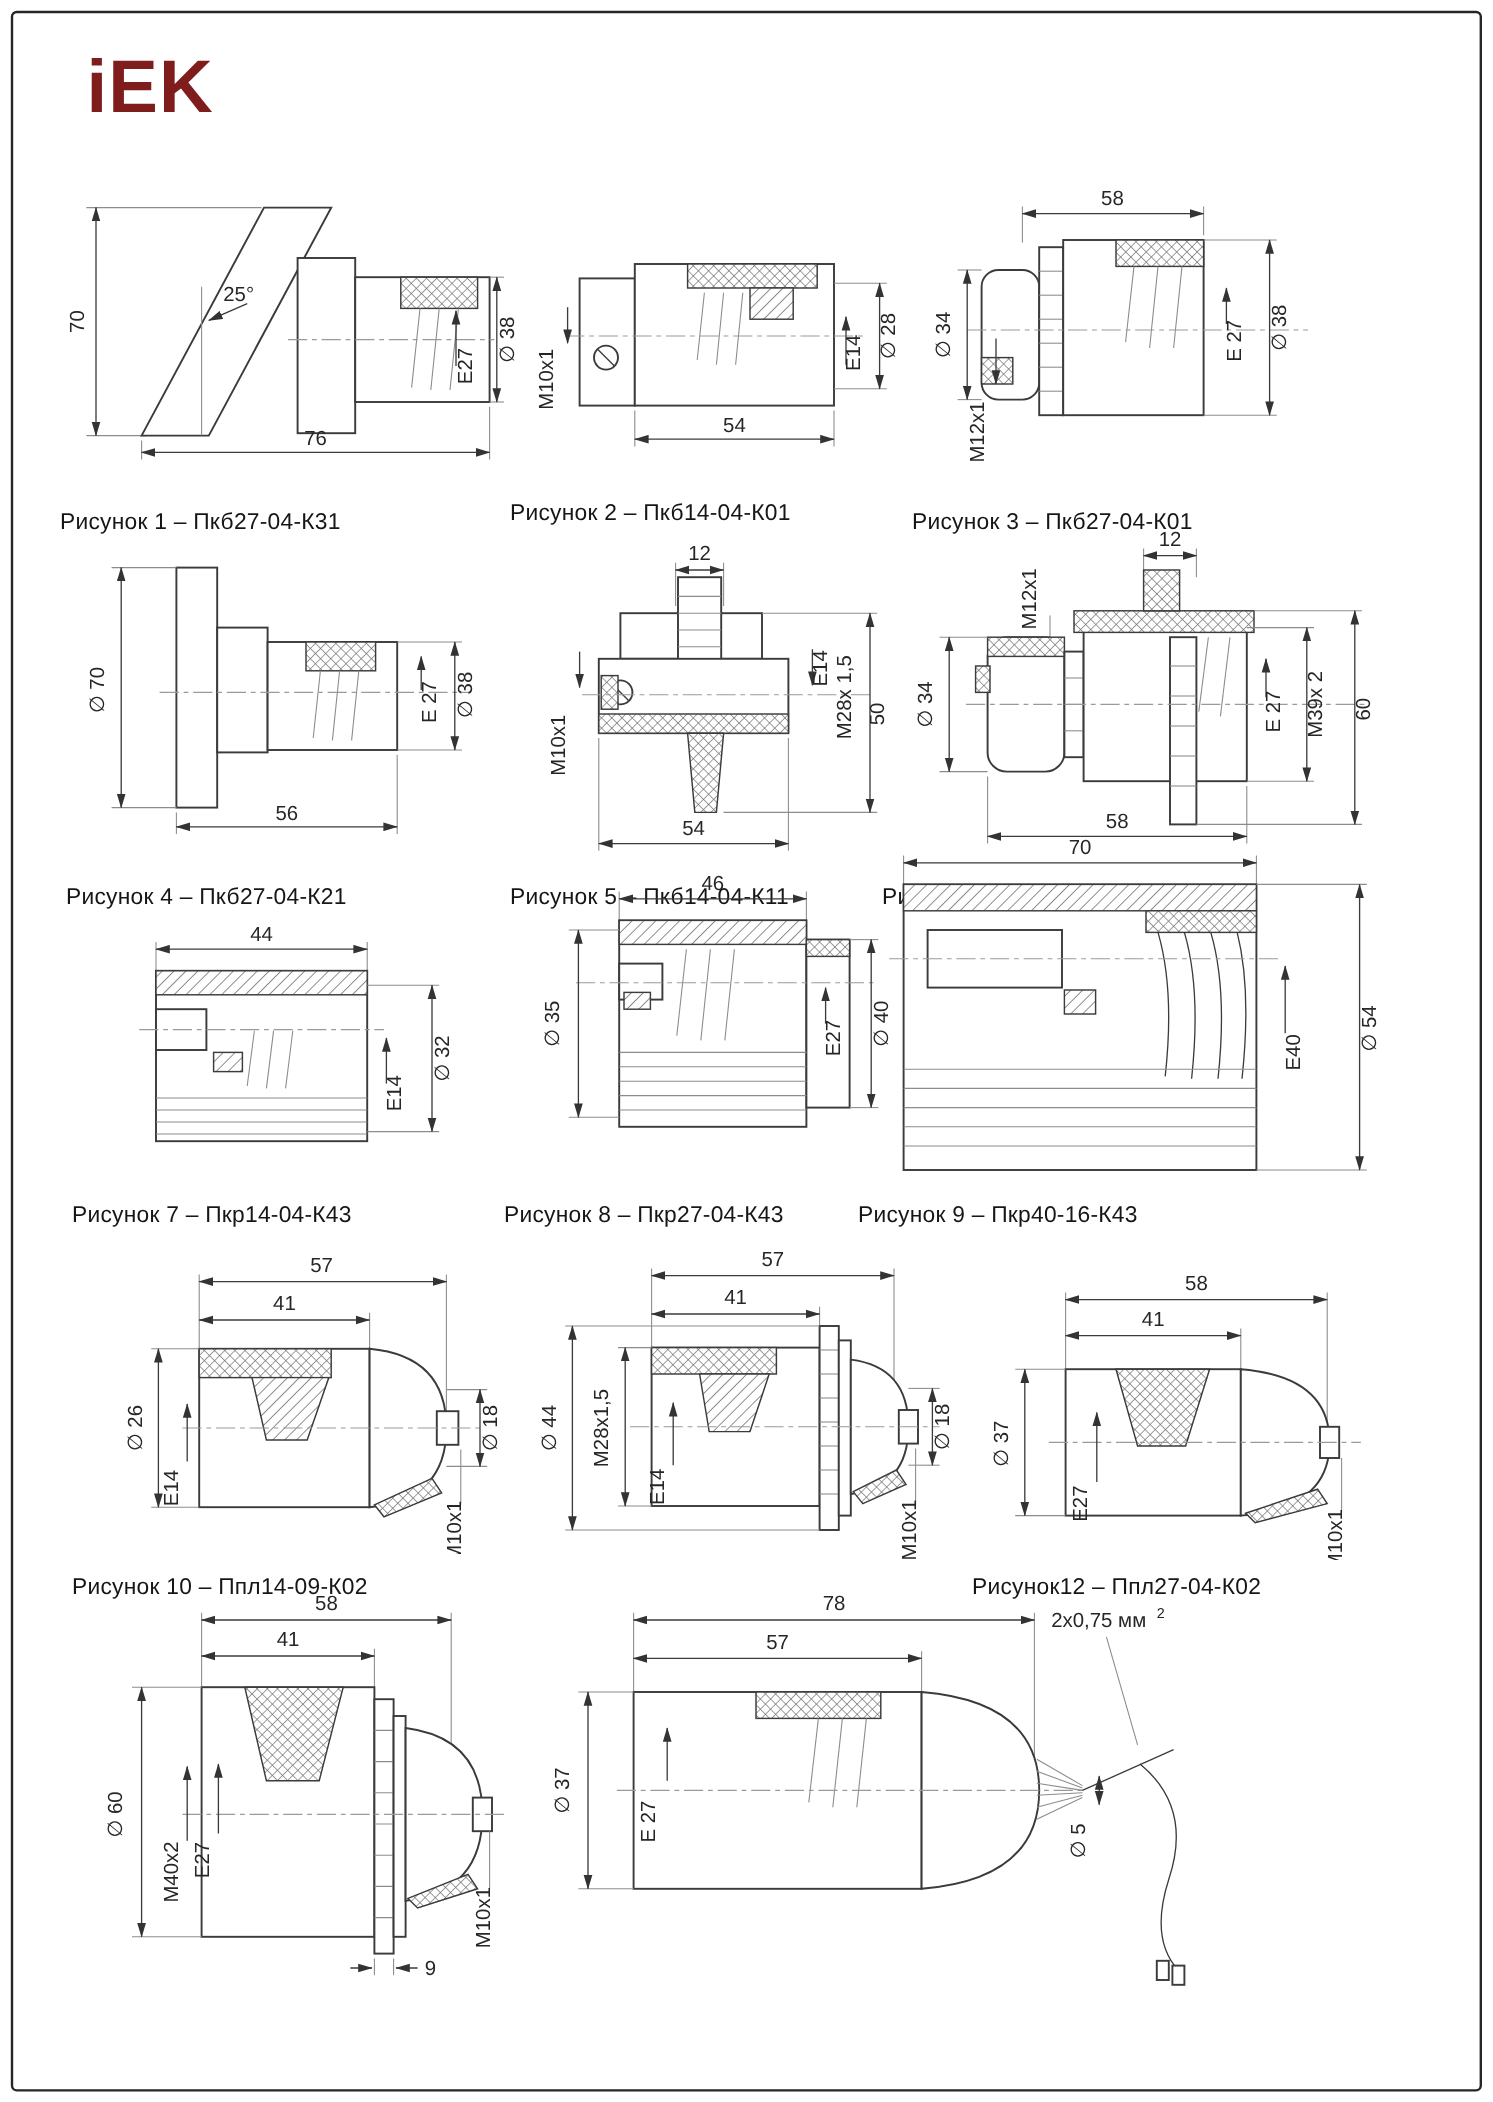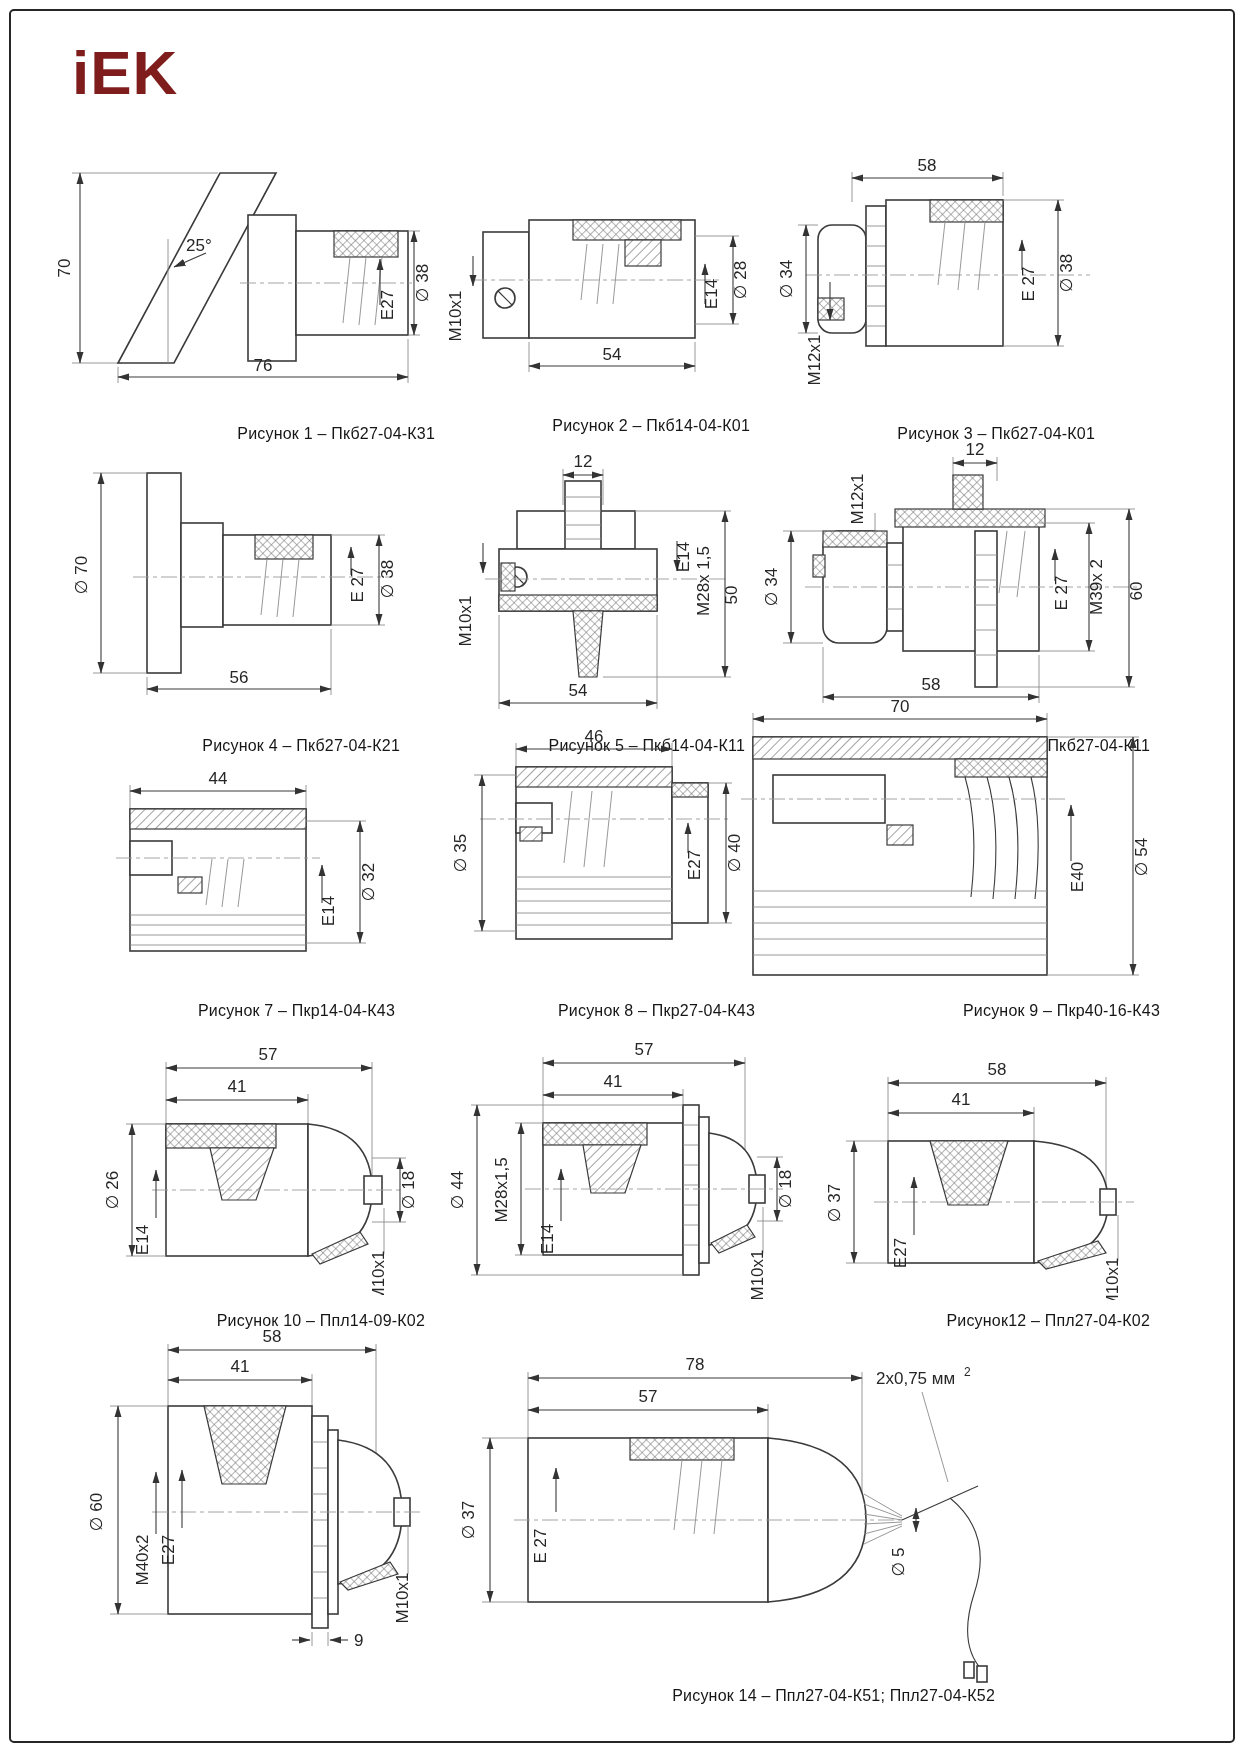--- a/index.html
+++ b/index.html
@@ -1,21 +1,21 @@
 <!DOCTYPE html>
 <html><head>
 <meta charset="utf-8">
 <style>
   html,body{margin:0;padding:0;background:#fff;}
   body{width:1244px;height:1752px;position:relative;font-family:"Liberation Sans","DejaVu Sans",sans-serif;overflow:hidden;}
   .frame{position:absolute;left:9px;top:9px;right:9px;bottom:9px;border:2px solid #262626;border-radius:5px;}
   .logo{position:absolute;left:72px;top:42px;font-size:62px;font-weight:700;color:#7f1d1d;letter-spacing:1px;line-height:1;}
   .fig{position:absolute;}
   .fig svg{display:block;margin:0 auto;}
-  .cap{text-align:right;font-size:16px;color:#161616;letter-spacing:.2px;white-space:nowrap;}
+  .cap{text-align:left;font-size:19px;color:#161616;letter-spacing:.2px;white-space:nowrap;}
   
   .b{fill:#fff;stroke:#3b3b3b;stroke-width:1.6;}
   .h{fill:url(#hd);stroke:#3b3b3b;stroke-width:1.2;}
   .hx{fill:url(#hc);stroke:#3b3b3b;stroke-width:1.2;}
   .dl{stroke:#3b3b3b;stroke-width:1.1;fill:none;}
   .ex{stroke:#8c8c8c;stroke-width:.9;fill:none;}
   .cl{stroke:#9a9a9a;stroke-width:.9;stroke-dasharray:16 4 4 4;fill:none;}
   text.dim{font-size:17px;fill:#262626;font-family:"Liberation Sans","DejaVu Sans",sans-serif;}
   text.sup{font-size:12px;fill:#262626;}
 </style>
@@ -482,21 +482,21 @@
   <line class="ex" x1="338" y1="204" x2="338" y2="252"></line>
   <text class="dim" x="338" y="276" text-anchor="middle" transform="rotate(-90 338 276)">M10x1</text>
   <line class="ex" x1="242" y1="310" x2="242" y2="324"></line>
       <line class="ex" x1="258" y1="310" x2="258" y2="324"></line>
   <line class="dl" x1="222" y1="318" x2="240" y2="318" marker-end="url(#arr)"></line>
   <line class="dl" x1="278" y1="318" x2="260" y2="318" marker-end="url(#arr)"></line>
   <text class="dim" x="284" y="324" text-anchor="start">9</text>
 </svg>
 </div>
 
-<div class="fig" style="left:430px;top:1322px;width:565px;margin-top:28px;">
+<div class="fig" style="left:430px;top:1322px;width:565px;">
 <svg width="565" height="335" viewBox="0 0 565 335">
   <line class="ex" x1="98" y1="88" x2="98" y2="22"></line>
       <line class="ex" x1="432" y1="168" x2="432" y2="22"></line>
   <line class="dl" x1="98" y1="28" x2="432" y2="28" marker-start="url(#arr)" marker-end="url(#arr)"></line>
   <text class="dim" x="265" y="20" text-anchor="middle">78</text>
   <line class="ex" x1="338" y1="88" x2="338" y2="54"></line>
   <line class="dl" x1="98" y1="60" x2="338" y2="60" marker-start="url(#arr)" marker-end="url(#arr)"></line>
   <text class="dim" x="218" y="52" text-anchor="middle">57</text>
   <rect class="b" x="98" y="88" width="240" height="164"></rect>
   <rect class="hx" x="200" y="88" width="104" height="22"></rect>
@@ -520,14 +520,13 @@
   <line class="dl" x1="472" y1="170" x2="548" y2="136"></line>
   <path class="dl" d="M520,148 q44,36 24,96 q-16,50 8,76"></path>
   <rect class="b" x="534" y="312" width="10" height="16"></rect>
       <rect class="b" x="547" y="316" width="10" height="16"></rect>
   <line class="dl" x1="486" y1="158" x2="486" y2="182" marker-start="url(#arr)" marker-end="url(#arr)"></line>
   <text class="dim" x="474" y="212" text-anchor="middle" transform="rotate(-90 474 212)">∅ 5</text>
   <text class="dim" x="446" y="34" text-anchor="start">2x0,75 мм</text>
   <text class="sup" x="534" y="26" text-anchor="start">2</text>
   <line class="ex" x1="492" y1="42" x2="518" y2="132"></line>
 </svg>
-<div class="cap" style="margin-top:2px">Рисунок 14 – Ппл27-04-К51; Ппл27-04-К52</div>
 </div>
 
 </body></html>

